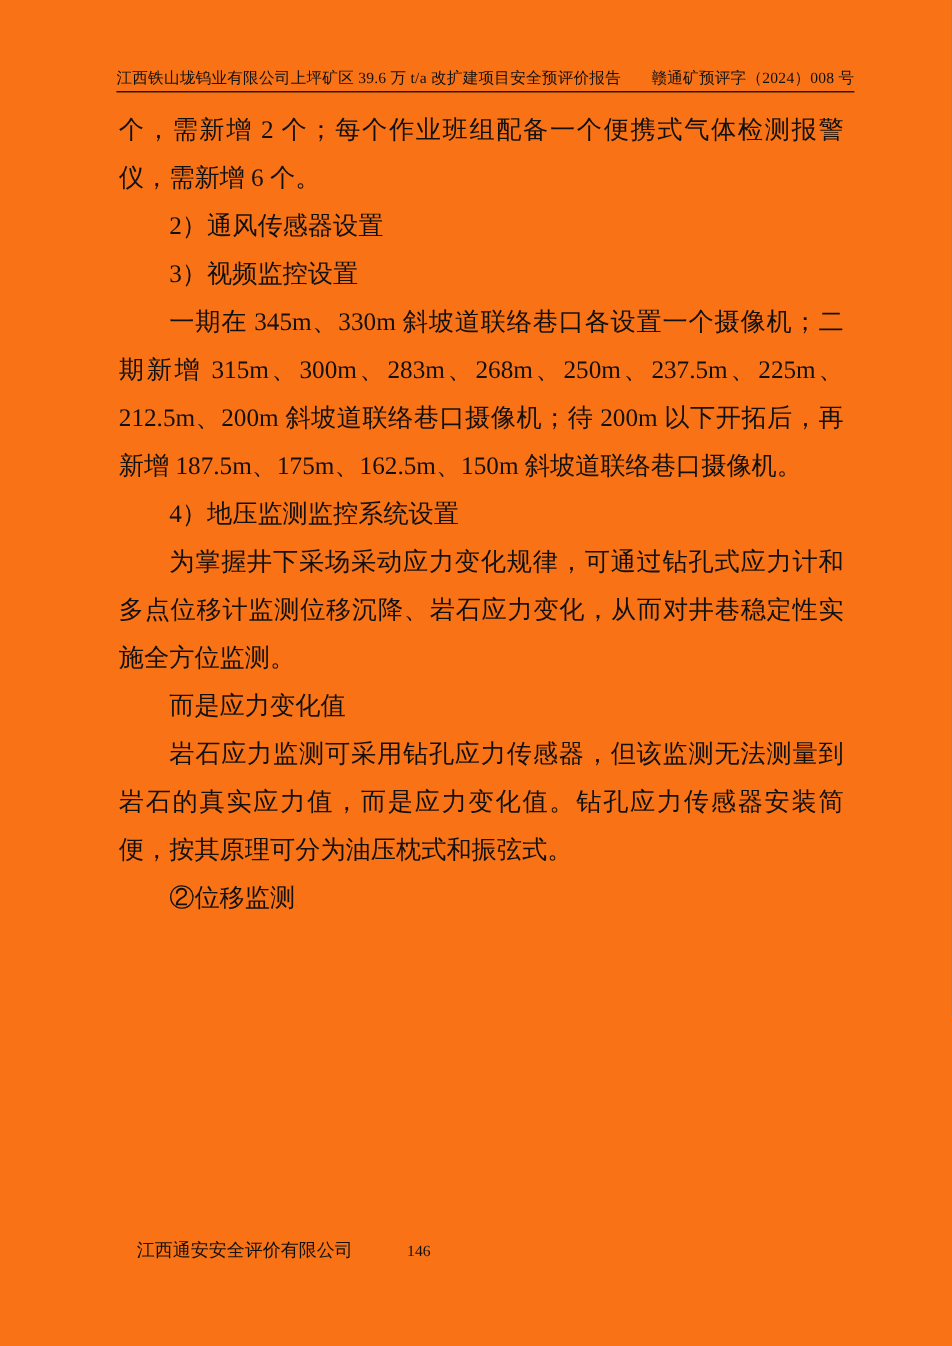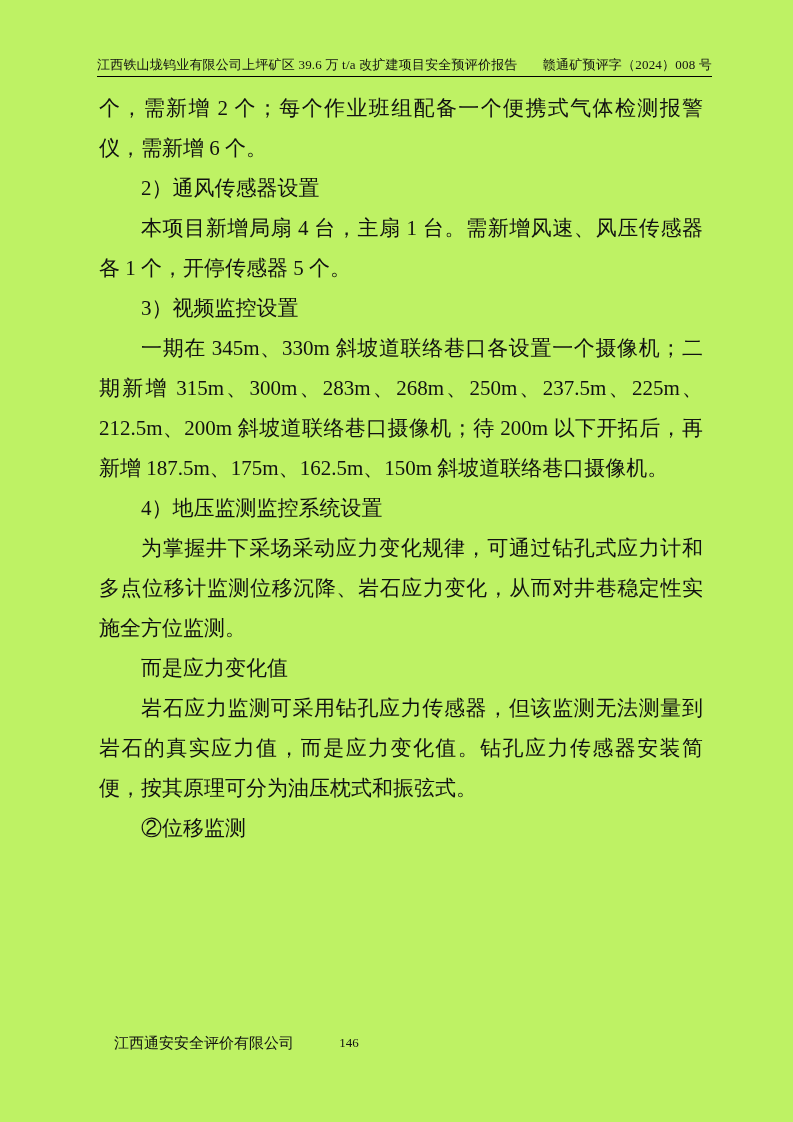--- a/index.html
+++ b/index.html
@@ -5,21 +5,21 @@
   html, body {
     margin: 0;
     padding: 0;
     background: #888;
   }
   .page {
     position: relative;
     width: 793px;
     height: 1122px;
     margin: 0 auto;
-    background: #bef264;
+    background: #f97316;
     font-family: "Liberation Serif", "DejaVu Serif", serif;
     color: #111111;
     overflow: hidden;
     text-decoration: underline;
   }
   .header {
     position: absolute;
     left: 97px;
     width: 615px;
     top: 56px;
@@ -74,21 +74,20 @@
 <div class="page">
 
   <div class="header">
     <span class="h-left">江西铁山垅钨业有限公司上坪矿区 39.6 万 t/a 改扩建项目安全预评价报告</span>
     <span class="h-right">赣通矿预评字（2024）008 号</span>
   </div>
 
   <div class="content">
     <p>个，需新增 2 个；每个作业班组配备一个便携式气体检测报警仪，需新增 6 个。</p>
     <p class="indent">2）通风传感器设置</p>
-    <p class="indent">本项目新增局扇 4 台，主扇 1 台。需新增风速、风压传感器各 1 个，开停传感器 5 个。</p>
     <p class="indent">3）视频监控设置</p>
     <p class="indent">一期在 345m、330m 斜坡道联络巷口各设置一个摄像机；二期新增 315m、300m、283m、268m、250m、237.5m、225m、212.5m、200m 斜坡道联络巷口摄像机；待 200m 以下开拓后，再新增 187.5m、175m、162.5m、150m 斜坡道联络巷口摄像机。</p>
     <p class="indent">4）地压监测监控系统设置</p>
     <p class="indent">为掌握井下采场采动应力变化规律，可通过钻孔式应力计和多点位移计监测位移沉降、岩石应力变化，从而对井巷稳定性实施全方位监测。</p>
     <p class="indent">而是应力变化值</p>
     <p class="indent">岩石应力监测可采用钻孔应力传感器，但该监测无法测量到岩石的真实应力值，而是应力变化值。钻孔应力传感器安装简便，按其原理可分为油压枕式和振弦式。</p>
     <p class="indent">②位移监测</p>
   </div>
 
   <div class="footer-company">江西通安安全评价有限公司</div>

